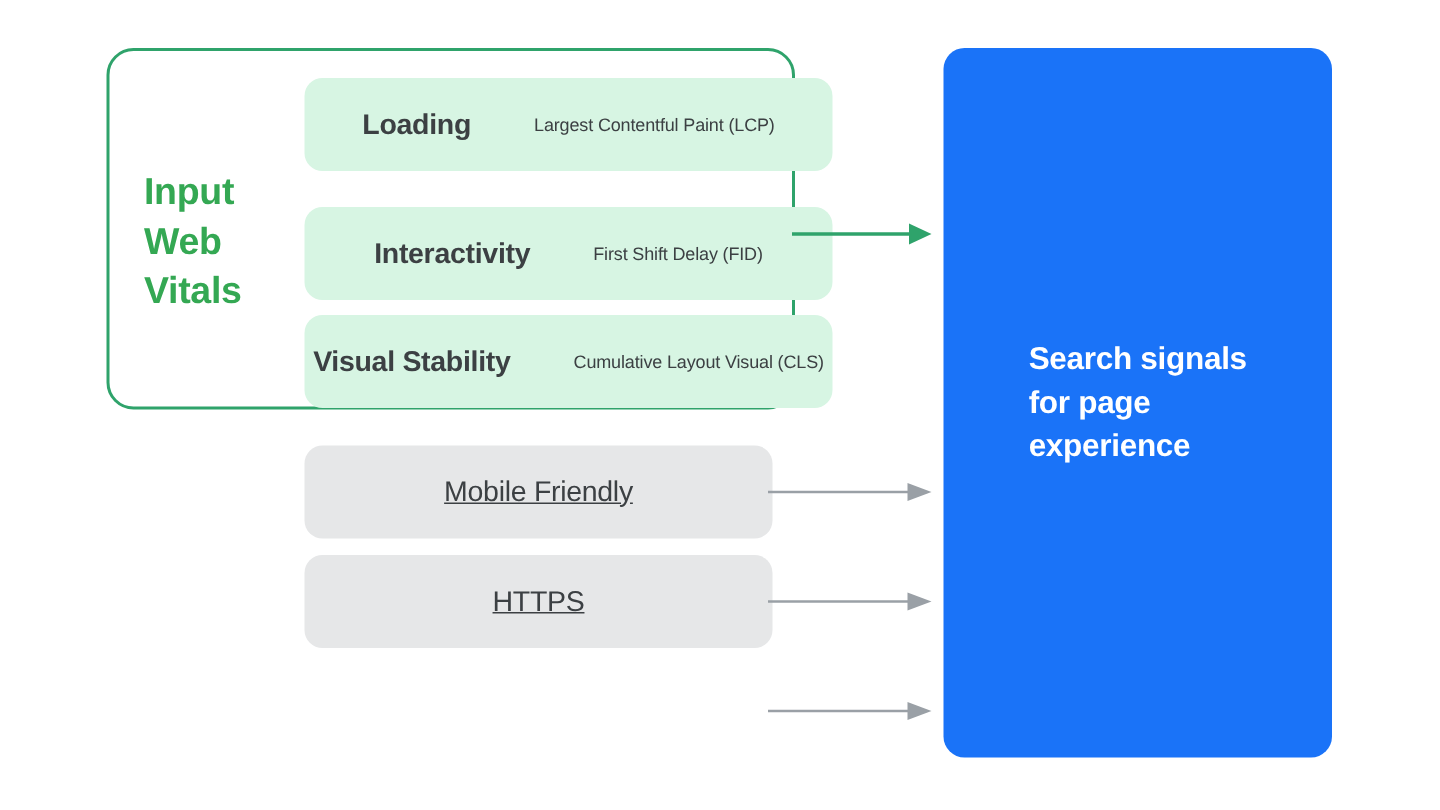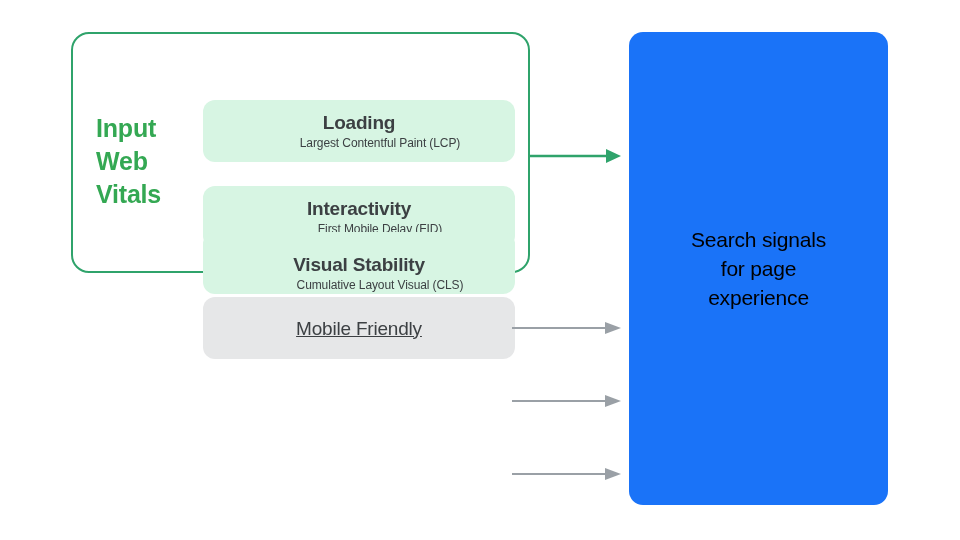--- a/index.html
+++ b/index.html
@@ -44,33 +44,32 @@
     font-weight: bold;
     line-height: 33px;
     letter-spacing: -0.2px;
     text-align: left;
   }
 
   
   .metric-card {
     position: absolute;
     left: 203px;
-    width: 312px;
+    width: 352px;
     height: 62px;
     background: #D7F5E3;
     border-radius: 12px;
     display: flex;
-    flex-direction: column;
+    flex-direction: row;
     align-items: center;
     justify-content: center;
-    margin-top: 48px;
   }
   .metric-card.m1 { top: 52px; }
   .metric-card.m2 { top: 138px; }
-  .metric-card.m3 { top: 184px; justify-content: flex-end; }
+  .metric-card.m3 { top: 210px; }
 
   .metric-title {
     color: #3C4043;
     font-size: 19px;
     font-weight: bold;
     line-height: 23px;
     letter-spacing: -0.2px;
   }
   .metric-sub {
     color: #3C4043;
@@ -126,25 +125,24 @@
     top: 32px;
     width: 259px;
     height: 473px;
     background: #1A73F8;
     border-radius: 14px;
     display: flex;
     align-items: center;
     justify-content: center;
   }
   .outcome-text {
-    color: #000000;
+    color: #ffffff;
     font-size: 21px;
-    font-weight: normal;
+    font-weight: bold;
     line-height: 29px;
-    text-align: center;
     letter-spacing: -0.2px;
     white-space: pre-line;
   }
 </style>
 </head>
 <body>
 
 <div id="canvas">
 
   <div class="cwv-container"></div>
@@ -153,39 +151,42 @@
 Web
 Vitals</div>
 
   <div class="metric-card m1">
     <div class="metric-title">Loading</div>
     <div class="metric-sub">Largest Contentful Paint (LCP)</div>
   </div>
 
   <div class="metric-card m2">
     <div class="metric-title">Interactivity</div>
-    <div class="metric-sub">First Mobile Delay (FID)</div>
+    <div class="metric-sub">First Shift Delay (FID)</div>
   </div>
 
   <div class="metric-card m3">
     <div class="metric-title">Visual Stability</div>
     <div class="metric-sub">Cumulative Layout Visual (CLS)</div>
   </div>
 
   <div class="arrow arrow-green">
     <svg width="94" height="20" viewBox="0 0 94 20" xmlns="http://www.w3.org/2000/svg" aria-hidden="true">
       <line x1="0" y1="10" x2="80" y2="10" stroke="#2FA36B" stroke-width="2.4"></line>
       <polygon points="78,3 93,10 78,17" fill="#2FA36B"></polygon>
     </svg>
   </div>
 
   <div class="signal-card s1">
     <div class="signal-label">Mobile Friendly</div>
   </div>
 
+  <div class="signal-card s2">
+    <div class="signal-label">HTTPS</div>
+  </div>
 
 
   <div class="arrow arrow-grey-1">
     <svg width="110" height="20" viewBox="0 0 110 20" xmlns="http://www.w3.org/2000/svg" aria-hidden="true">
       <line x1="0" y1="10" x2="95" y2="10" stroke="#9AA0A6" stroke-width="1.8"></line>
       <polygon points="93,4 109,10 93,16" fill="#9AA0A6"></polygon>
     </svg>
   </div>
 
   <div class="arrow arrow-grey-2">

